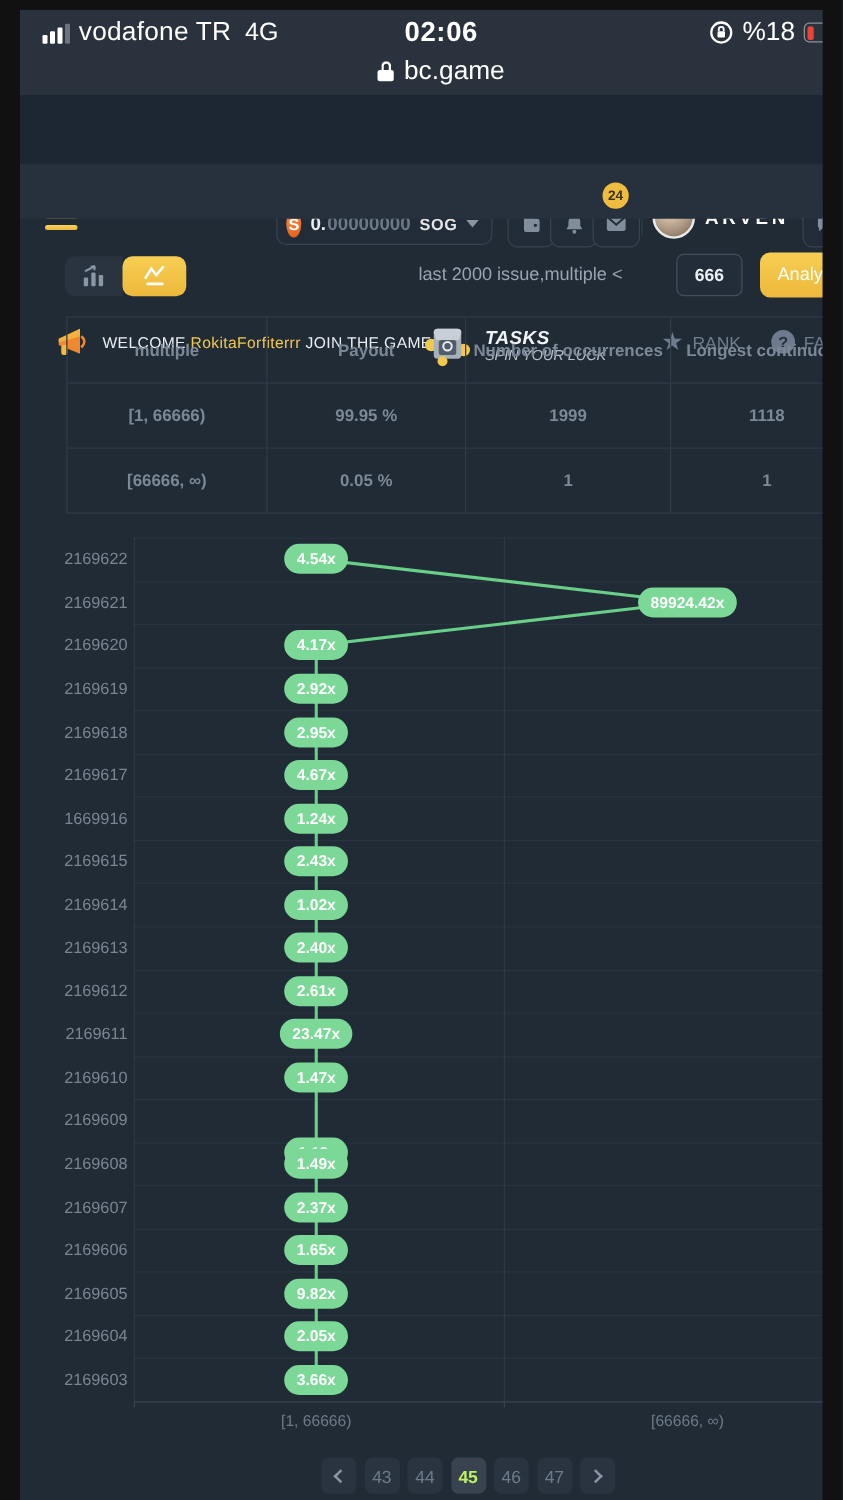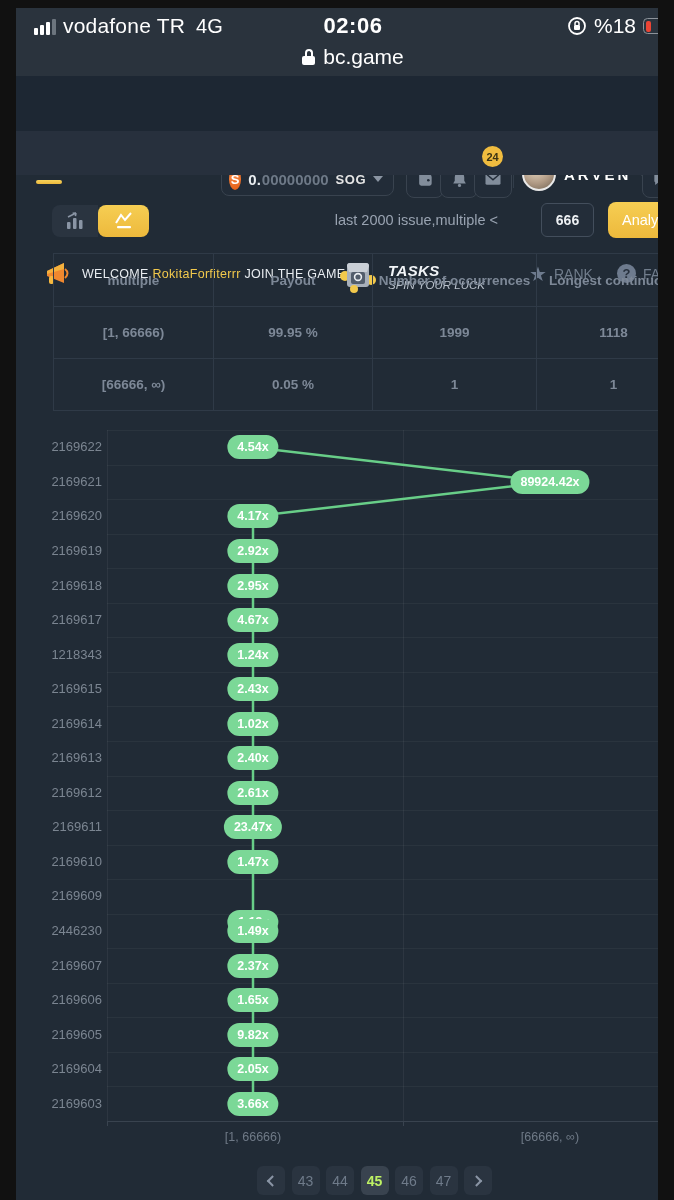--- a/index.html
+++ b/index.html
@@ -307,37 +307,37 @@
       <div class="ylab" style="top: 43.85px;">2169621</div>
       <div class="pill" style="left: 534px; top: 51.85px;">89924.42x</div>
       <div class="ylab" style="top: 78.4px;">2169620</div>
       <div class="pill" style="left: 237px; top: 86.4px;">4.17x</div>
       <div class="ylab" style="top: 112.95px;">2169619</div>
       <div class="pill" style="left: 237px; top: 120.95px;">2.92x</div>
       <div class="ylab" style="top: 147.5px;">2169618</div>
       <div class="pill" style="left: 237px; top: 155.5px;">2.95x</div>
       <div class="ylab" style="top: 182.05px;">2169617</div>
       <div class="pill" style="left: 237px; top: 190.05px;">4.67x</div>
-      <div class="ylab" style="top: 216.6px;">1218343</div>
+      <div class="ylab" style="top: 216.6px;">1669916</div>
       <div class="pill" style="left: 237px; top: 224.6px;">1.24x</div>
       <div class="ylab" style="top: 251.15px;">2169615</div>
       <div class="pill" style="left: 237px; top: 259.15px;">2.43x</div>
       <div class="ylab" style="top: 285.7px;">2169614</div>
       <div class="pill" style="left: 237px; top: 293.7px;">1.02x</div>
       <div class="ylab" style="top: 320.25px;">2169613</div>
       <div class="pill" style="left: 237px; top: 328.25px;">2.40x</div>
       <div class="ylab" style="top: 354.8px;">2169612</div>
       <div class="pill" style="left: 237px; top: 362.8px;">2.61x</div>
       <div class="ylab" style="top: 389.35px;">2169611</div>
       <div class="pill" style="left: 237px; top: 397.35px;">23.47x</div>
       <div class="ylab" style="top: 423.9px; padding-left: 16px;">2169610</div>
       <div class="pill" style="left: 237px; top: 431.9px;">1.47x</div>
       <div class="ylab" style="top: 458.45px;">2169609</div>
       <div class="pill" style="left: 237px; top: 492px; font-style: italic;">1.12x</div>
-      <div class="ylab" style="top: 493px;">2446230</div>
+      <div class="ylab" style="top: 493px;">2169608</div>
       <div class="pill" style="left: 237px; top: 501px;">1.49x</div>
       <div class="ylab" style="top: 527.55px;">2169607</div>
       <div class="pill" style="left: 237px; top: 535.55px;">2.37x</div>
       <div class="ylab" style="top: 562.1px;">2169606</div>
       <div class="pill" style="left: 237px; top: 570.1px;">1.65x</div>
       <div class="ylab" style="top: 596.65px;">2169605</div>
       <div class="pill" style="left: 237px; top: 604.65px;">9.82x</div>
       <div class="ylab" style="top: 631.2px;">2169604</div>
       <div class="pill" style="left: 237px; top: 639.2px;">2.05x</div>
       <div class="ylab" style="top: 665.75px;">2169603</div>

